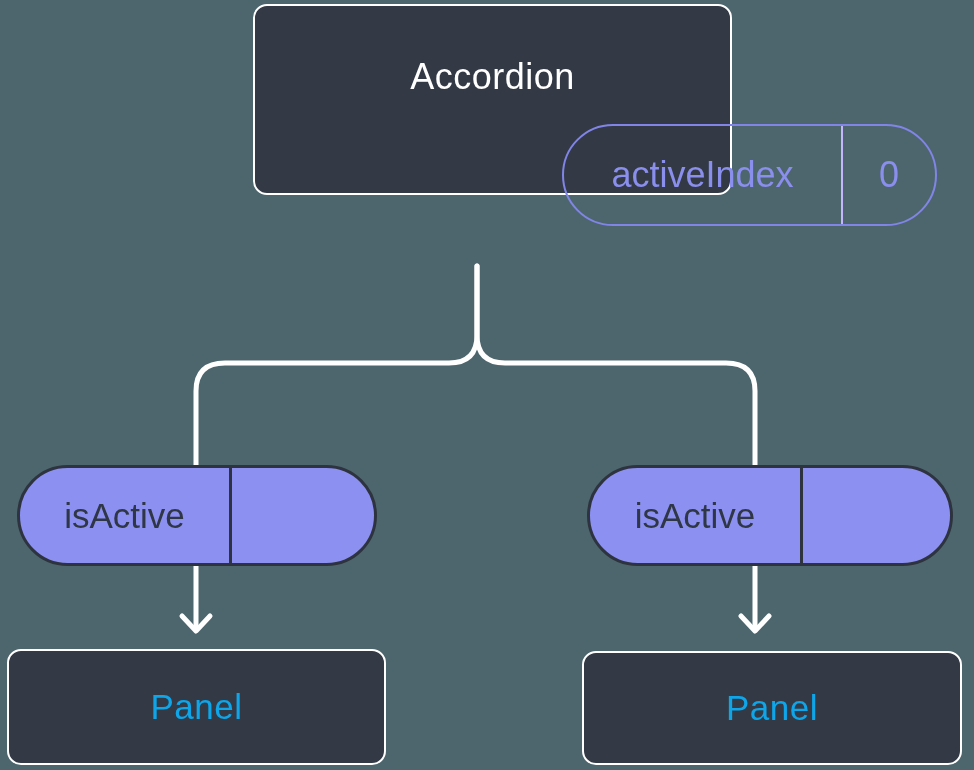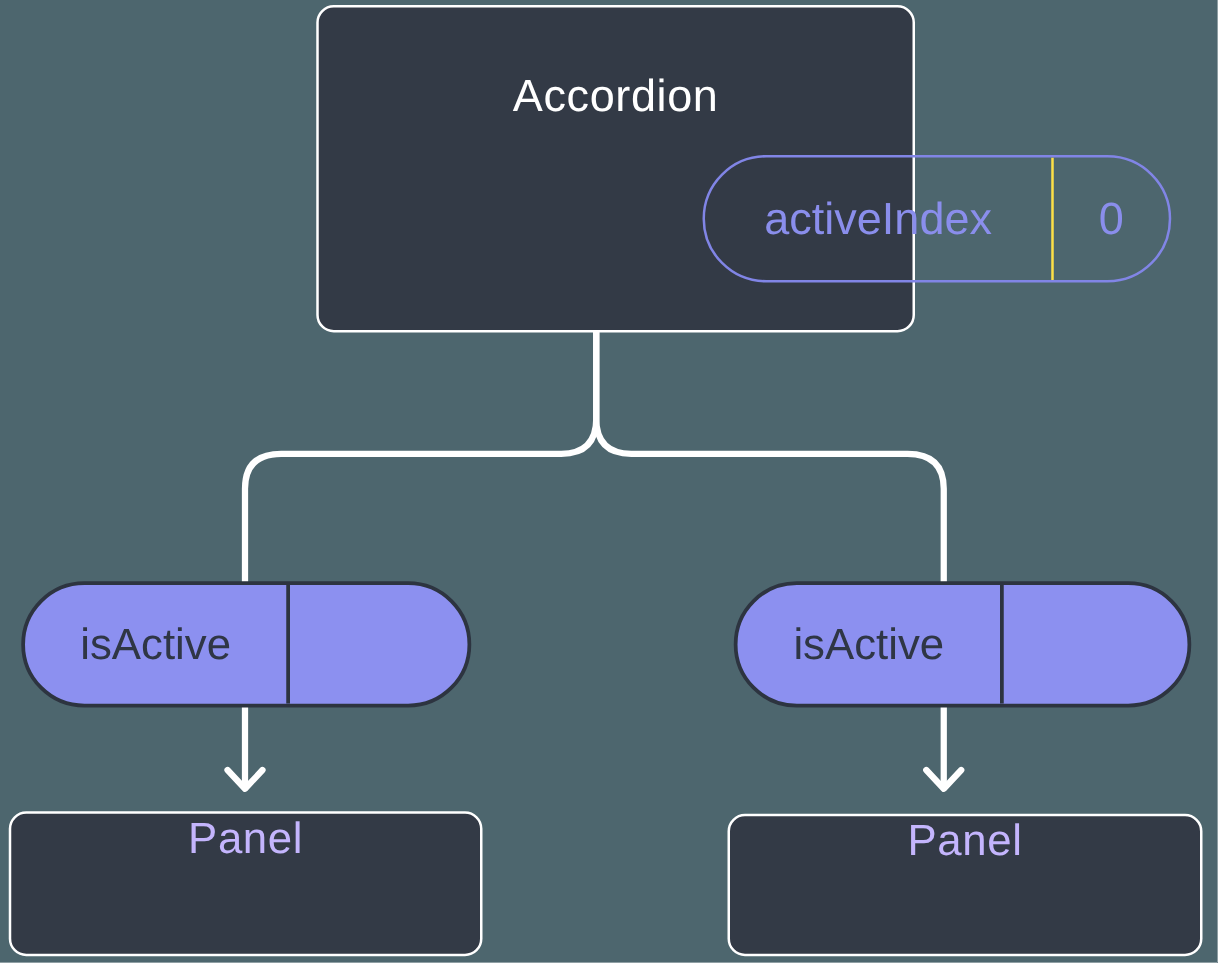--- a/index.html
+++ b/index.html
@@ -22,21 +22,21 @@
   .node {
     position: absolute;
     background: #333a46;
     border: 2px solid #ffffff;
     border-radius: 14px;
     z-index: 2;
   }
 
   .root-node {
     left: 253px; top: 4px;
-    width: 479px; height: 262px;
+    width: 479px; height: 191px;
   }
 
   .root-title {
     position: absolute;
     top: 50px; left: 0;
     width: 100%;
     text-align: center;
     color: #ffffff;
     font-size: 36px;
     font-weight: 500;
@@ -59,21 +59,21 @@
   }
 
   
   .prop-pill {
     left: 307px; top: 118px;
     width: 375px; height: 102px;
     border: 2px solid #8185e6;
     color: #8a8eec;
     font-size: 36px;
   }
-  .prop-pill .cell-key { width: 279px; border-right: 2px solid #fde047; }
+  .prop-pill .cell-key { width: 279px; border-right: 2px solid #c4b5fd; }
   .prop-pill .cell-val { flex: 1; }
 
   
   .state-pill {
     background: #8c90f0;
     border: 3px solid #2d3440;
     color: #2f3645;
     font-size: 35px;
     height: 101px;
     top: 465px;
@@ -81,22 +81,23 @@
   }
   .state-pill .cell-key { border-right: 3px solid #2d3440; }
   .state-pill-left  { left: 17px;  width: 360px; }
   .state-pill-left  .cell-key { width: 212px; }
   .state-pill-right { left: 587px; width: 366px; }
   .state-pill-right .cell-key { width: 213px; }
   .state-pill .cell-val { flex: 1; }
 
   .panel-node {
     display: flex;
+    align-items: center;
     justify-content: center;
-    color: #c4b5fd;
+    color: #0ea5e9;
     font-size: 35px;
     font-weight: 500;
     letter-spacing: 0.5px;
   }
   .panel-node-left  { left: 7px;   top: 649px; width: 379px; height: 116px; }
   .panel-node-right { left: 582px; top: 651px; width: 380px; height: 114px; }
 </style>
 </head>
 <body>
 

